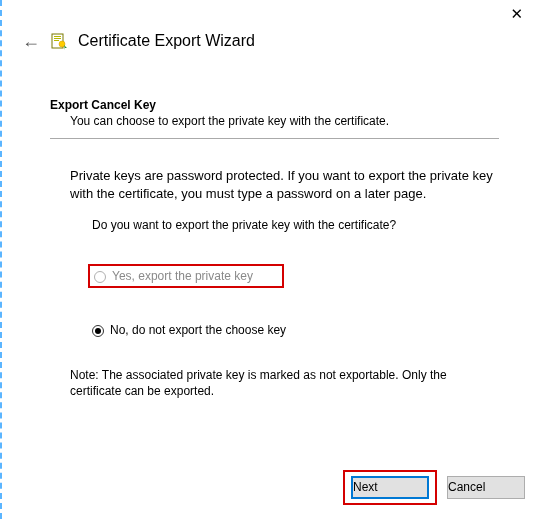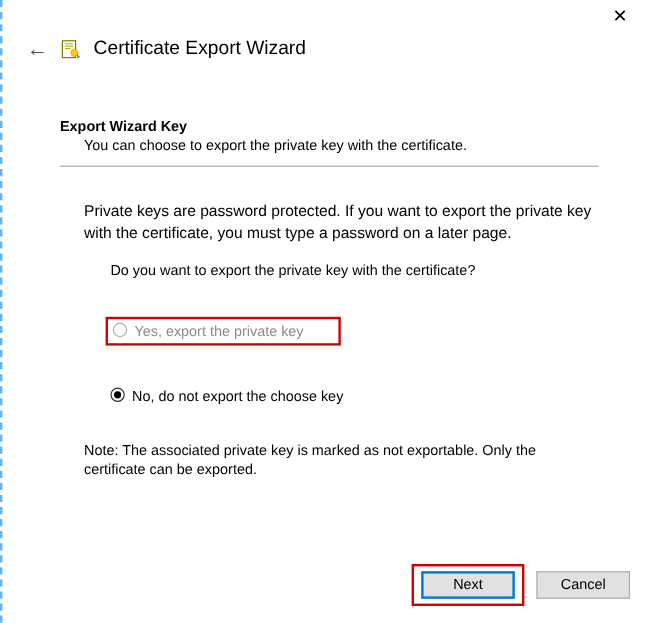--- a/index.html
+++ b/index.html
@@ -72,21 +72,21 @@
       font-size: 12px;
       margin-bottom: 8px;
       margin-left: 22px;
     }
     .radio-group {
       padding-left: 18px;
       margin-bottom: 18px;
     }
     .radio-row {
       display: flex;
-      align-items: flex-start;
+      align-items: flex-end;
       gap: 6px;
       font-size: 12px;
       padding: 3px 4px;
       margin-top: 32px;
     }
     .radio-row.hl {
       border: 2px solid #d40000;
       width: 196px;
     }
     .radio-row.hl .rlabel { color: #8a8a8a; }
@@ -120,21 +120,21 @@
       display: flex;
       gap: 10px;
       align-items: center;
     }
     .btn {
       min-width: 78px;
       height: 23px;
       font-size: 12px;
       background: #e1e1e1;
       border: 1px solid #adadad;
-      text-align: center;
+      text-align: left;
       line-height: 21px;
     }
     .btn.next {
       border: 2px solid #0078d4;
       line-height: 19px;
     }
     .next-wrap {
       border: 2px solid #d40000;
       padding: 4px 6px;
     }
@@ -155,21 +155,21 @@
       <rect x="4" y="6" width="7" height="1" fill="#b8b800"></rect>
       <rect x="4" y="8" width="5" height="1" fill="#b8b800"></rect>
       <circle cx="12" cy="12" r="3" fill="#ffcc00" stroke="#cc9900" stroke-width="0.5"></circle>
       <path d="M14 13 L17 16 L15 16 L15 18" fill="#2e8b2e"></path>
     </svg>
   </span>
   <span class="wizard-title">Certificate Export Wizard</span>
 </div>
 
 <div class="content">
-  <div class="section-heading">Export Wizard Key</div>
+  <div class="section-heading">Export Cancel Key</div>
   <div class="section-sub">You can choose to export the private key with the certificate.</div>
   <hr class="hr">
 
   <div class="body-block">
     <div class="para">Private keys are password protected. If you want to export the private key with the certificate, you must type a password on a later page.</div>
     <div class="prompt">Do you want to export the private key with the certificate?</div>
 
     <div class="radio-group">
       <div class="radio-row hl disabled">
         <span class="rcircle"></span>

